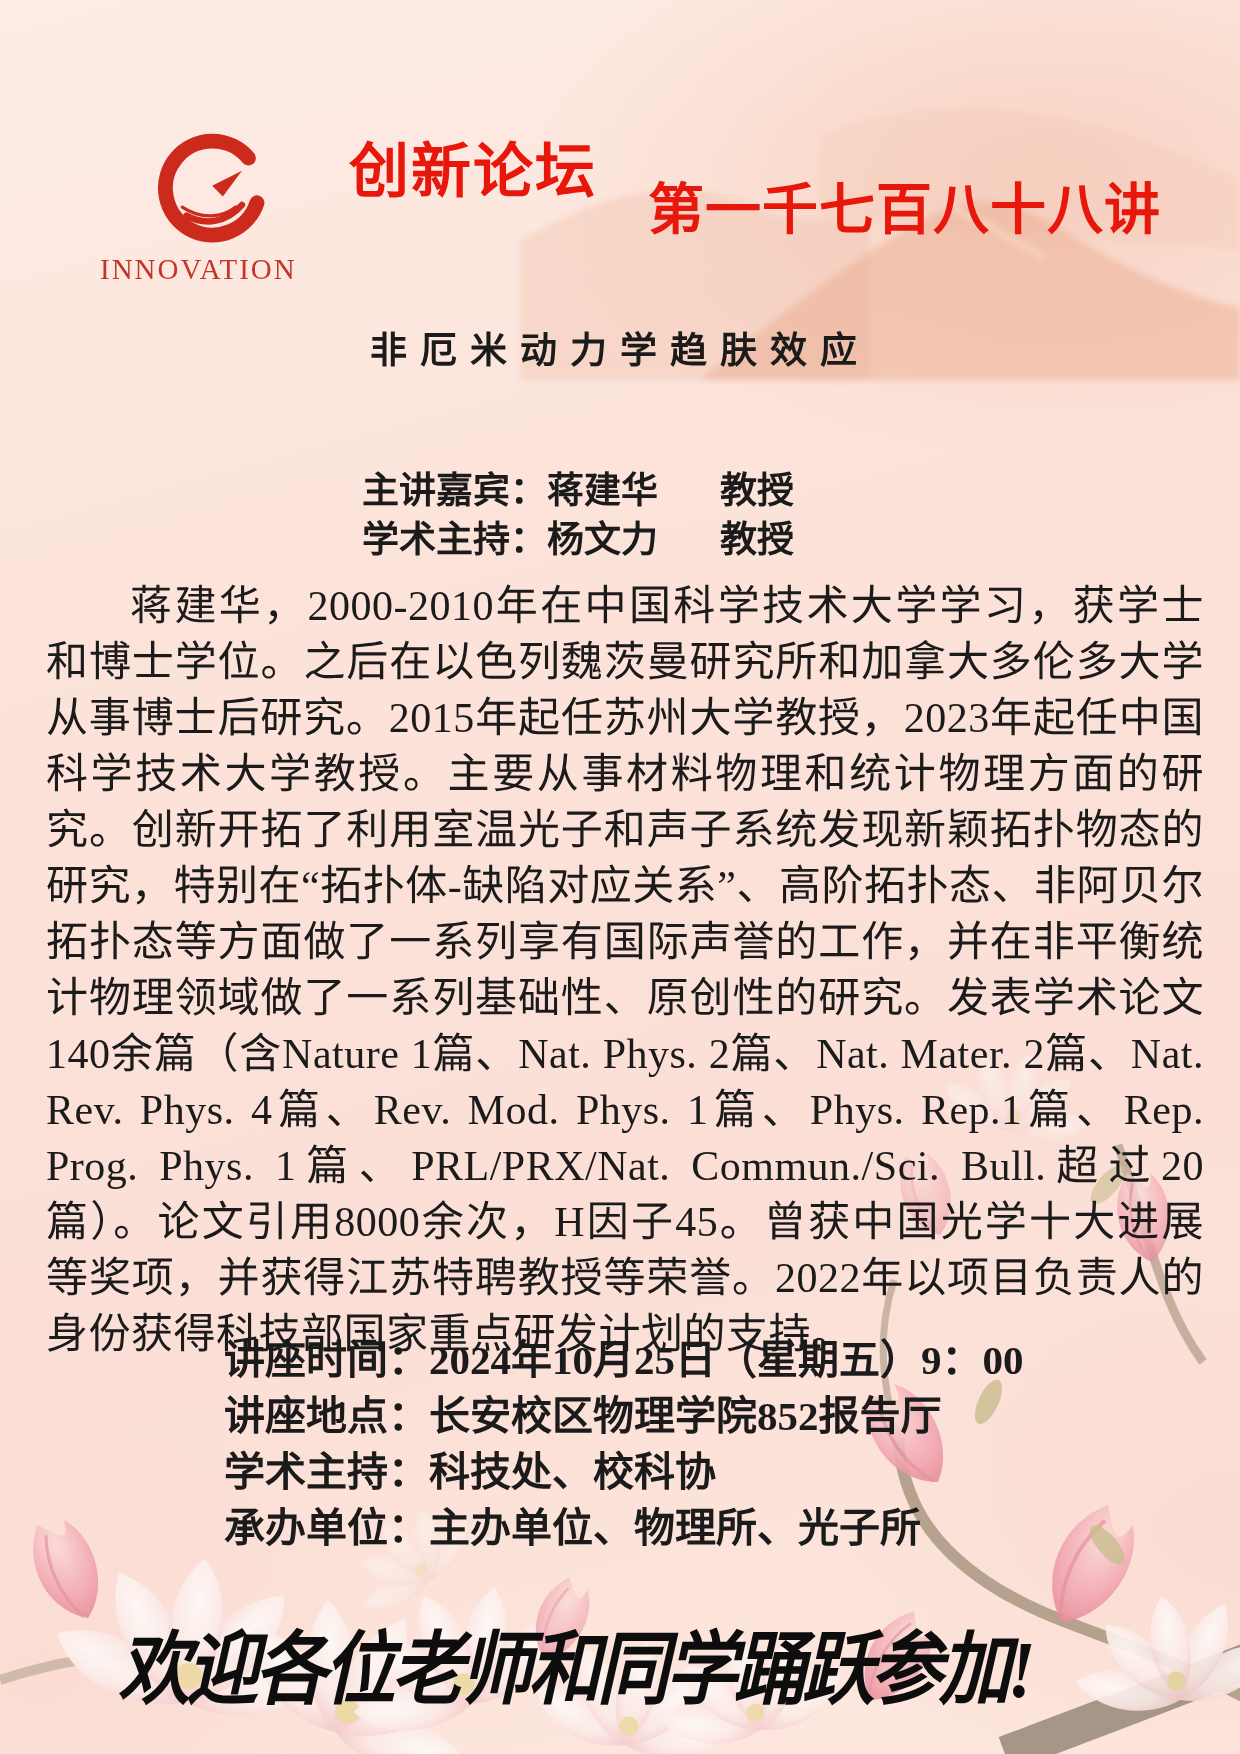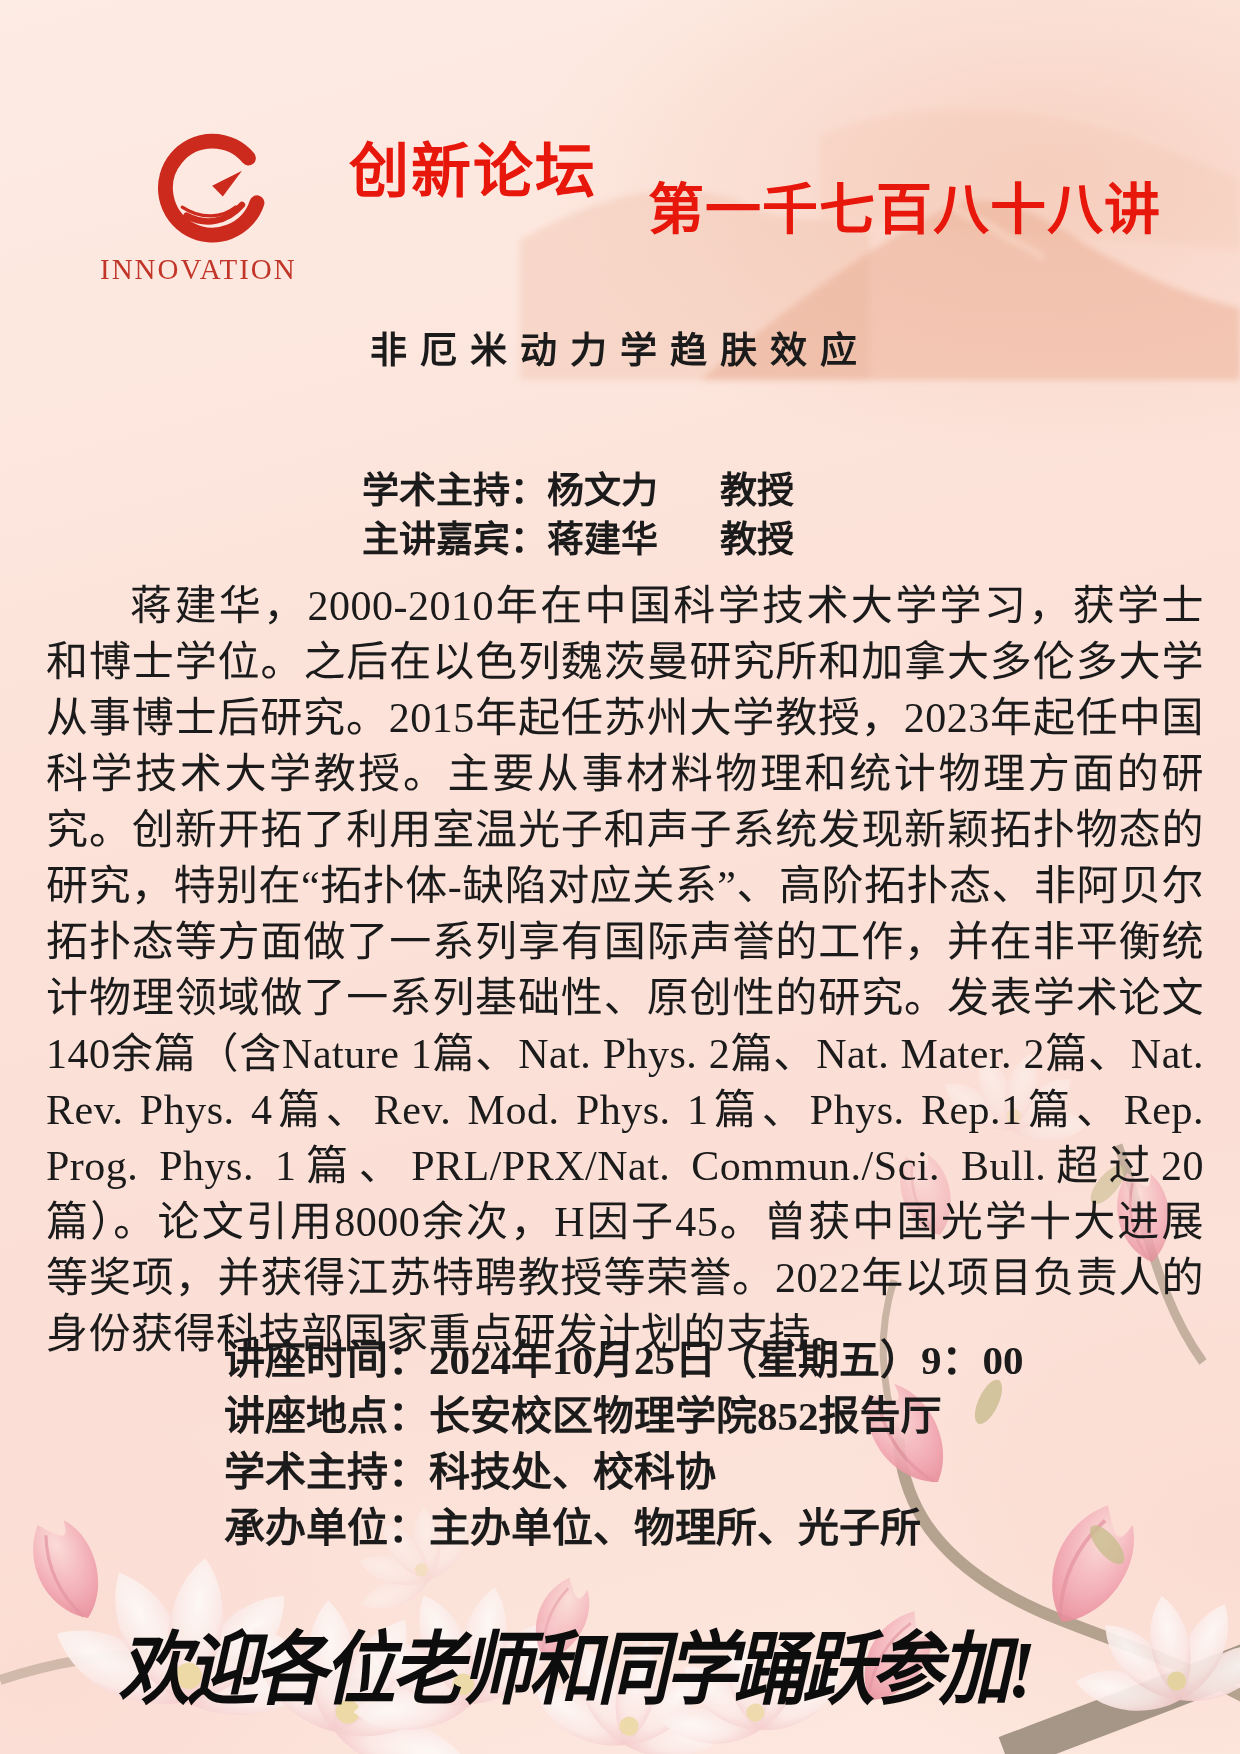--- a/index.html
+++ b/index.html
@@ -119,24 +119,24 @@
     <div class="logo-word">INNOVATION</div>
   </div>
 
   <div class="forum-title">创新论坛</div>
   <div class="lecture-no">第一千七百八十八讲</div>
 
   <div class="main-title">非厄米动力学趋肤效应</div>
 
   <div class="speakers">
     <div>
-      <span>学术主持：</span><span>杨文力</span><span class="degree">教授</span>
+      <span>主讲嘉宾：</span><span>蒋建华</span><span class="degree">教授</span>
     </div>
     <div>
-      <span>主讲嘉宾：</span><span>蒋建华</span><span class="degree">教授</span>
+      <span>学术主持：</span><span>杨文力</span><span class="degree">教授</span>
     </div>
   </div>
 
   <p class="bio">蒋建华，2000-2010年在中国科学技术大学学习，获学士和博士学位。之后在以色列魏茨曼研究所和加拿大多伦多大学从事博士后研究。2015年起任苏州大学教授，2023年起任中国科学技术大学教授。主要从事材料物理和统计物理方面的研究。创新开拓了利用室温光子和声子系统发现新颖拓扑物态的研究，特别在“拓扑体-缺陷对应关系”、高阶拓扑态、非阿贝尔拓扑态等方面做了一系列享有国际声誉的工作，并在非平衡统计物理领域做了一系列基础性、原创性的研究。发表学术论文140余篇（含Nature 1篇、Nat. Phys. 2篇、Nat. Mater. 2篇、Nat. Rev. Phys. 4篇、Rev. Mod. Phys. 1篇、Phys. Rep.1篇、Rep. Prog. Phys. 1篇、PRL/PRX/Nat. Commun./Sci. Bull.超过20篇）。论文引用8000余次，H因子45。曾获中国光学十大进展等奖项，并获得江苏特聘教授等荣誉。2022年以项目负责人的身份获得科技部国家重点研发计划的支持。</p>
 
   <div class="details">
     <div>
       <span>讲座时间：</span><span>2024年10月25日（星期五）9：00</span>
     </div>
     <div>

